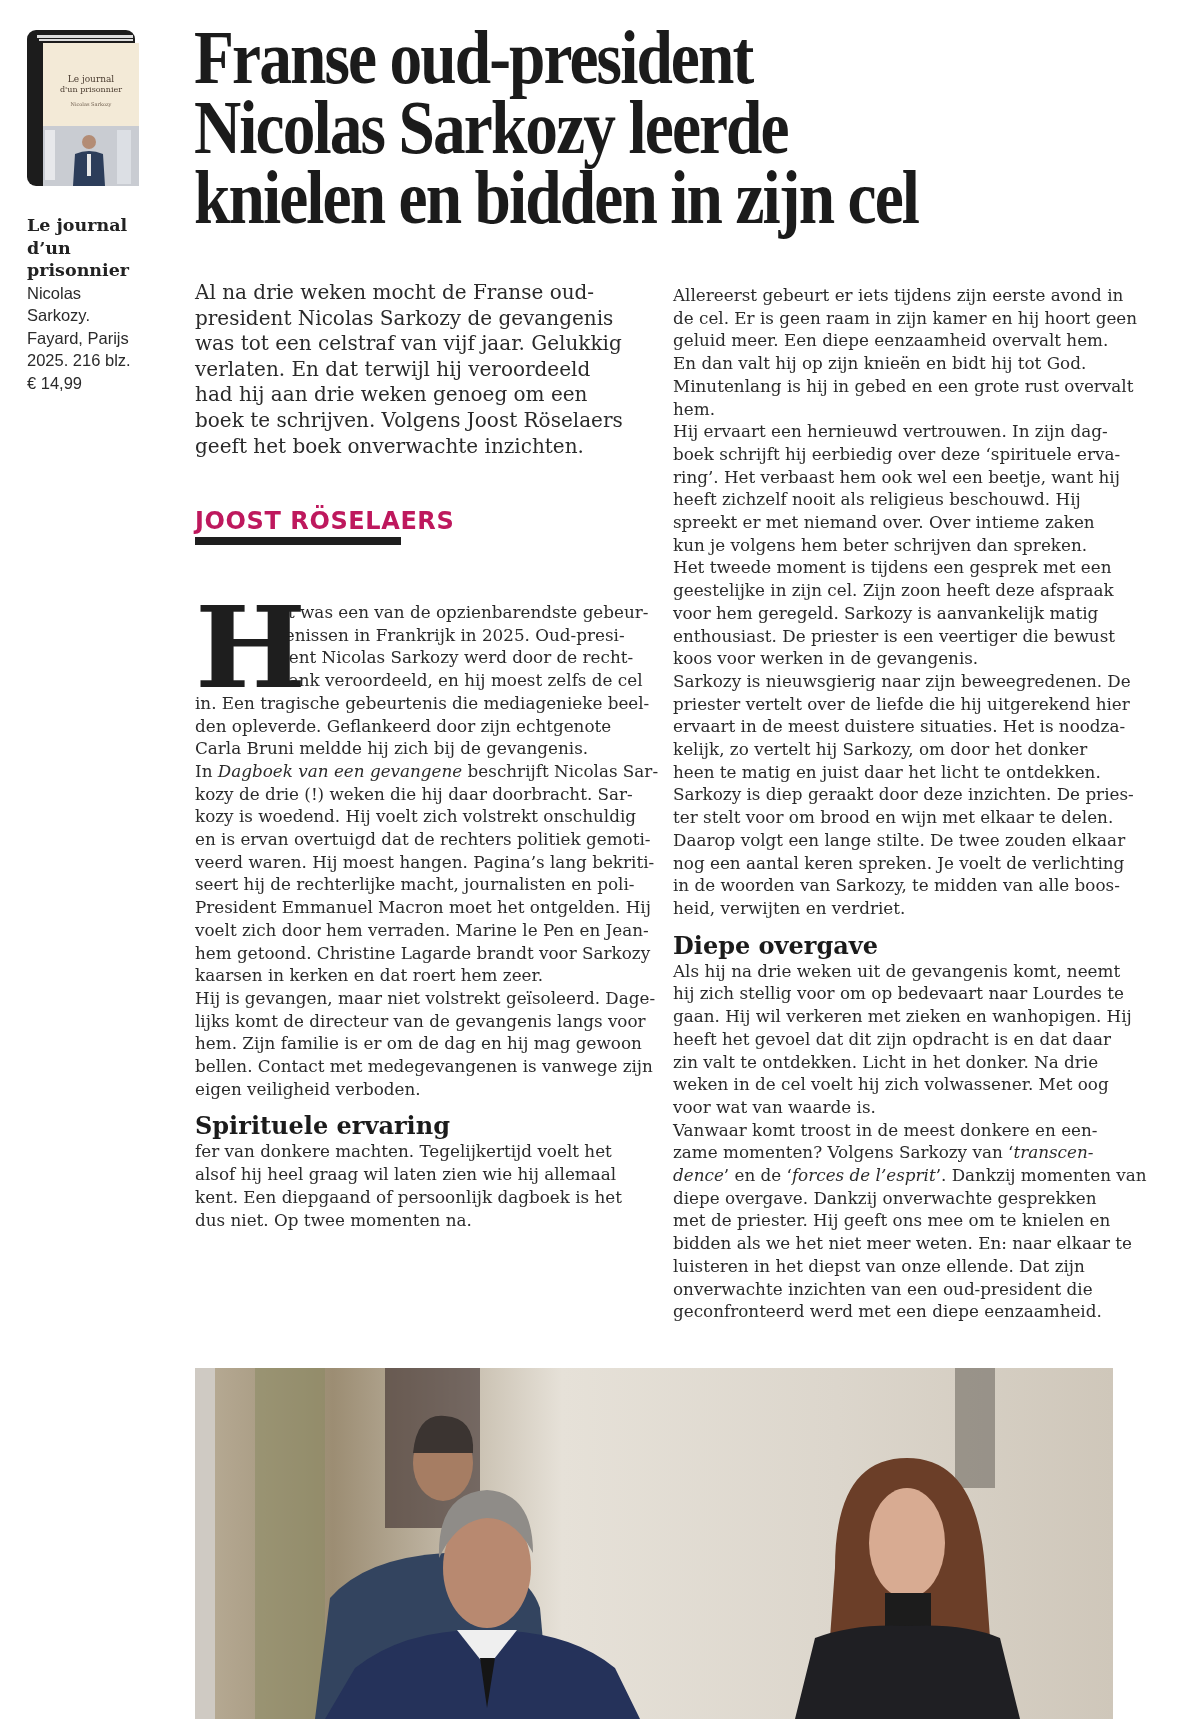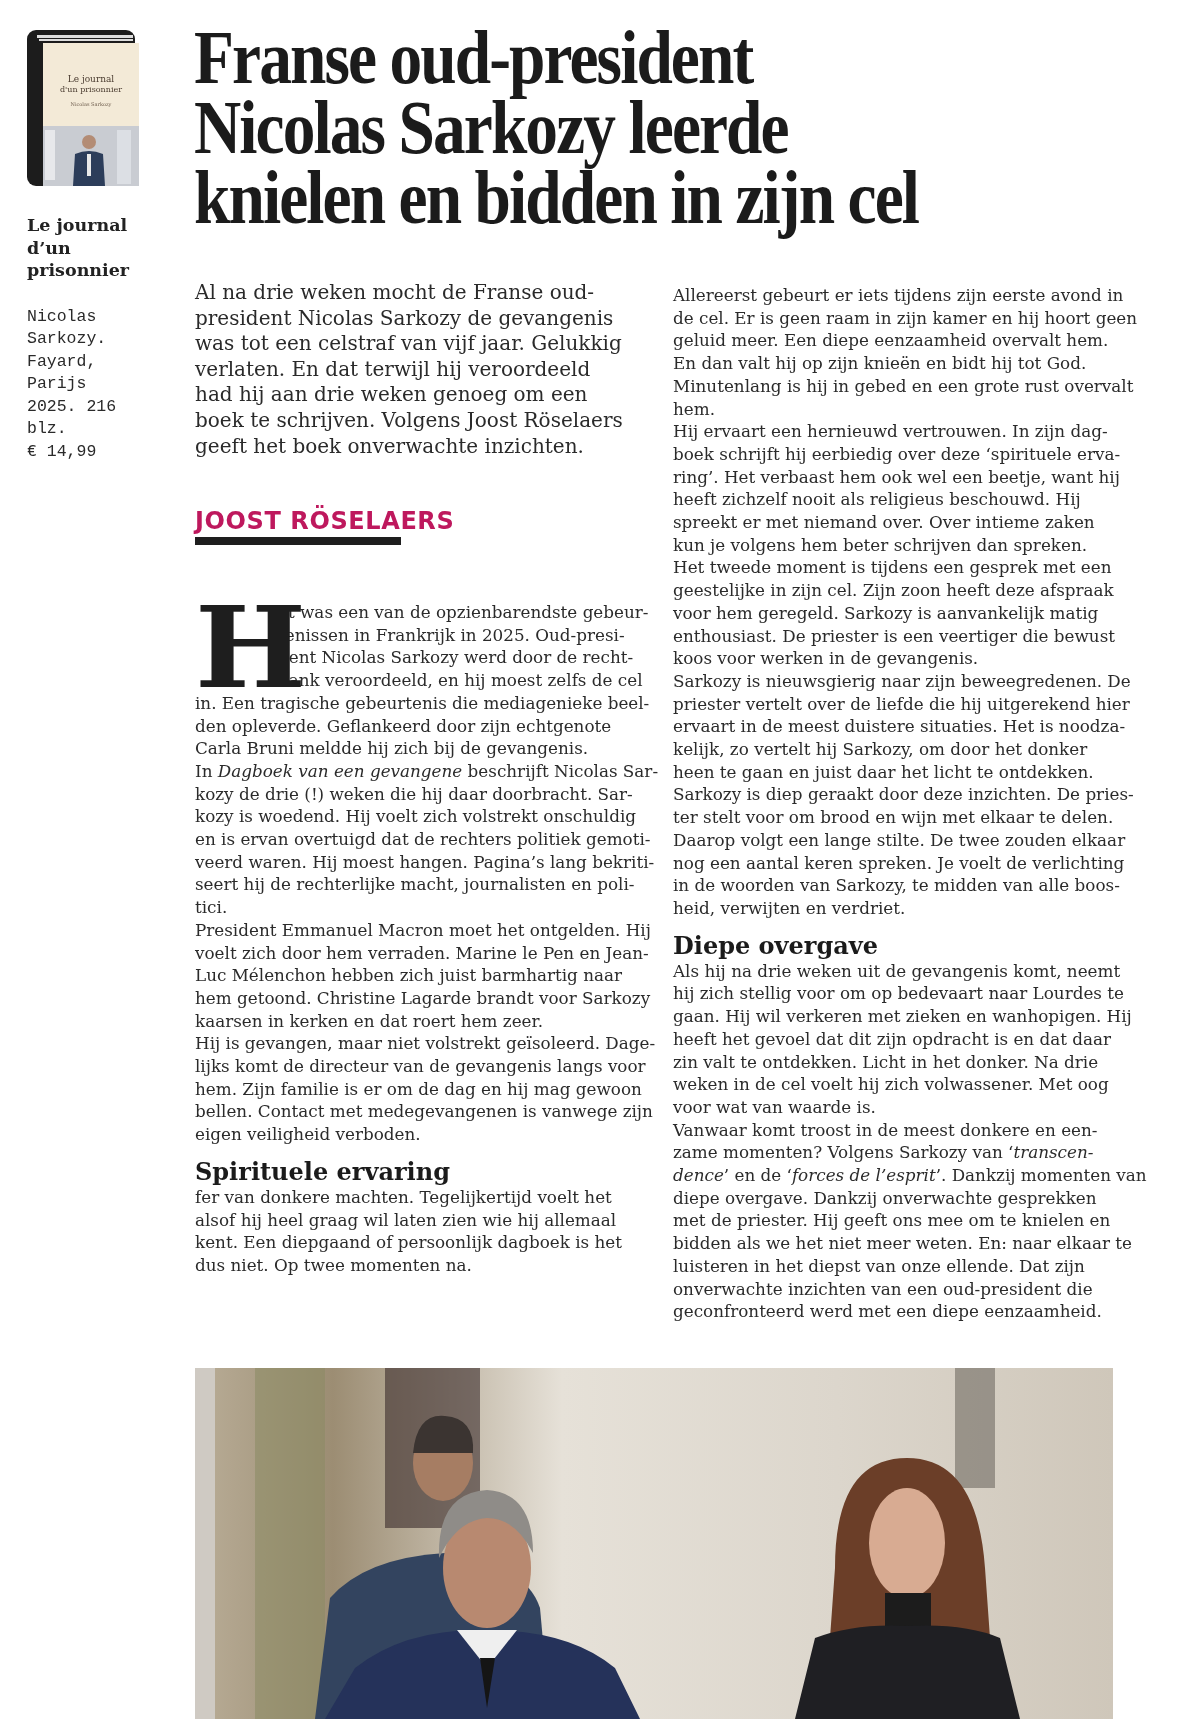--- a/index.html
+++ b/index.html
@@ -1,21 +1,21 @@
 <!DOCTYPE html>
 <html><head>
 <meta charset="utf-8">
 <style>
   html, body { margin:0; padding:0; background:#ffffff; }
   body { width:1177px; height:1719px; position:relative; overflow:hidden; color:#222222;
          font-family:"DejaVu Serif", serif; }
   .book-icon { position:absolute; left:27px; top:30px; width:114px; height:158px; }
   .sidebar { position:absolute; left:27px; top:214px; width:130px; font-size:17px; line-height:22.5px; }
   .sidebar .btitle { font-weight:bold; font-family:"DejaVu Serif", serif; font-size:17.5px; line-height:22.5px; }
-  .sidebar .bmeta { font-family:Liberation Mono, monospace; font-size:16.5px; line-height:22.5px; color:#2a2a2a;margin-top:24px; }
+  .sidebar .bmeta { font-family:Liberation Sans, sans-serif; font-size:16.5px; line-height:22.5px; color:#2a2a2a; }
   .headline { position:absolute; left:194px; top:22px; width:960px; margin:0;
               font-family:"Liberation Serif", serif; font-weight:bold; font-size:76px; line-height:70px;
               letter-spacing:-2.2px; color:#1b1b1b; transform:scaleX(0.86); transform-origin:left top; }
   .headline span { display:block; white-space:nowrap; }
   .lede { position:absolute; left:195px; top:280px; width:460px; font-size:20px; line-height:25.6px; color:#2a2a2a; }
   .lede span { display:block; white-space:nowrap; }
   .byline { position:absolute; left:195px; top:507px; font-family:"DejaVu Sans", sans-serif; font-weight:bold;
             font-size:24px; letter-spacing:0.6px; color:#be185d; }
   .byline-bar { position:absolute; left:195px; top:537px; width:206px; height:8px; background:#1e1e1e; }
   .col { position:absolute; width:460px; font-size:16.8px; line-height:22.7px; color:#2b2b2b; }
@@ -97,24 +97,22 @@
       <span class="ln">den opleverde. Geflankeerd door zijn echtgenote</span>
       <span class="ln">Carla Bruni meldde hij zich bij de gevangenis.</span>
     </div>
   <span class="ln"><span>In </span><em>Dagboek van een gevangene</em><span> beschrijft Nicolas Sar-</span></span>
   <div id="left-lines-b">
       <span class="ln">kozy de drie (!) weken die hij daar doorbracht. Sar-</span>
       <span class="ln">kozy is woedend. Hij voelt zich volstrekt onschuldig</span>
       <span class="ln">en is ervan overtuigd dat de rechters politiek gemoti-</span>
       <span class="ln">veerd waren. Hij moest hangen. Pagina’s lang bekriti-</span>
       <span class="ln">seert hij de rechterlijke macht, journalisten en poli-</span>
-      <span class="ln">tici.</span>
       <span class="ln">President Emmanuel Macron moet het ontgelden. Hij</span>
       <span class="ln">voelt zich door hem verraden. Marine le Pen en Jean-</span>
-      <span class="ln">Luc Mélenchon hebben zich juist barmhartig naar</span>
       <span class="ln">hem getoond. Christine Lagarde brandt voor Sarkozy</span>
       <span class="ln">kaarsen in kerken en dat roert hem zeer.</span>
       <span class="ln">Hij is gevangen, maar niet volstrekt geïsoleerd. Dage-</span>
       <span class="ln">lijks komt de directeur van de gevangenis langs voor</span>
       <span class="ln">hem. Zijn familie is er om de dag en hij mag gewoon</span>
       <span class="ln">bellen. Contact met medegevangenen is vanwege zijn</span>
       <span class="ln">eigen veiligheid verboden.</span>
     </div>
   <span class="subhead">Spirituele ervaring</span>
   <div id="left-lines-c">
@@ -141,21 +139,21 @@
       <span class="ln">kun je volgens hem beter schrijven dan spreken.</span>
       <span class="ln">Het tweede moment is tijdens een gesprek met een</span>
       <span class="ln">geestelijke in zijn cel. Zijn zoon heeft deze afspraak</span>
       <span class="ln">voor hem geregeld. Sarkozy is aanvankelijk matig</span>
       <span class="ln">enthousiast. De priester is een veertiger die bewust</span>
       <span class="ln">koos voor werken in de gevangenis.</span>
       <span class="ln">Sarkozy is nieuwsgierig naar zijn beweegredenen. De</span>
       <span class="ln">priester vertelt over de liefde die hij uitgerekend hier</span>
       <span class="ln">ervaart in de meest duistere situaties. Het is noodza-</span>
       <span class="ln">kelijk, zo vertelt hij Sarkozy, om door het donker</span>
-      <span class="ln">heen te gaan en juist daar het licht te ontdekken.</span>
+      <span class="ln">heen te matig en juist daar het licht te ontdekken.</span>
       <span class="ln">Sarkozy is diep geraakt door deze inzichten. De pries-</span>
       <span class="ln">ter stelt voor om brood en wijn met elkaar te delen.</span>
       <span class="ln">Daarop volgt een lange stilte. De twee zouden elkaar</span>
       <span class="ln">nog een aantal keren spreken. Je voelt de verlichting</span>
       <span class="ln">in de woorden van Sarkozy, te midden van alle boos-</span>
       <span class="ln">heid, verwijten en verdriet.</span>
     </div>
   <span class="subhead">Diepe overgave</span>
   <div id="right-lines-b">
       <span class="ln">Als hij na drie weken uit de gevangenis komt, neemt</span>

